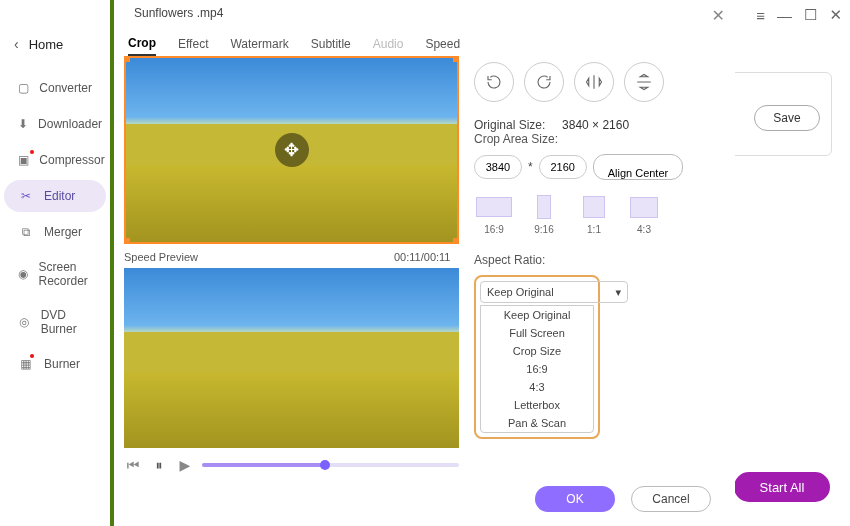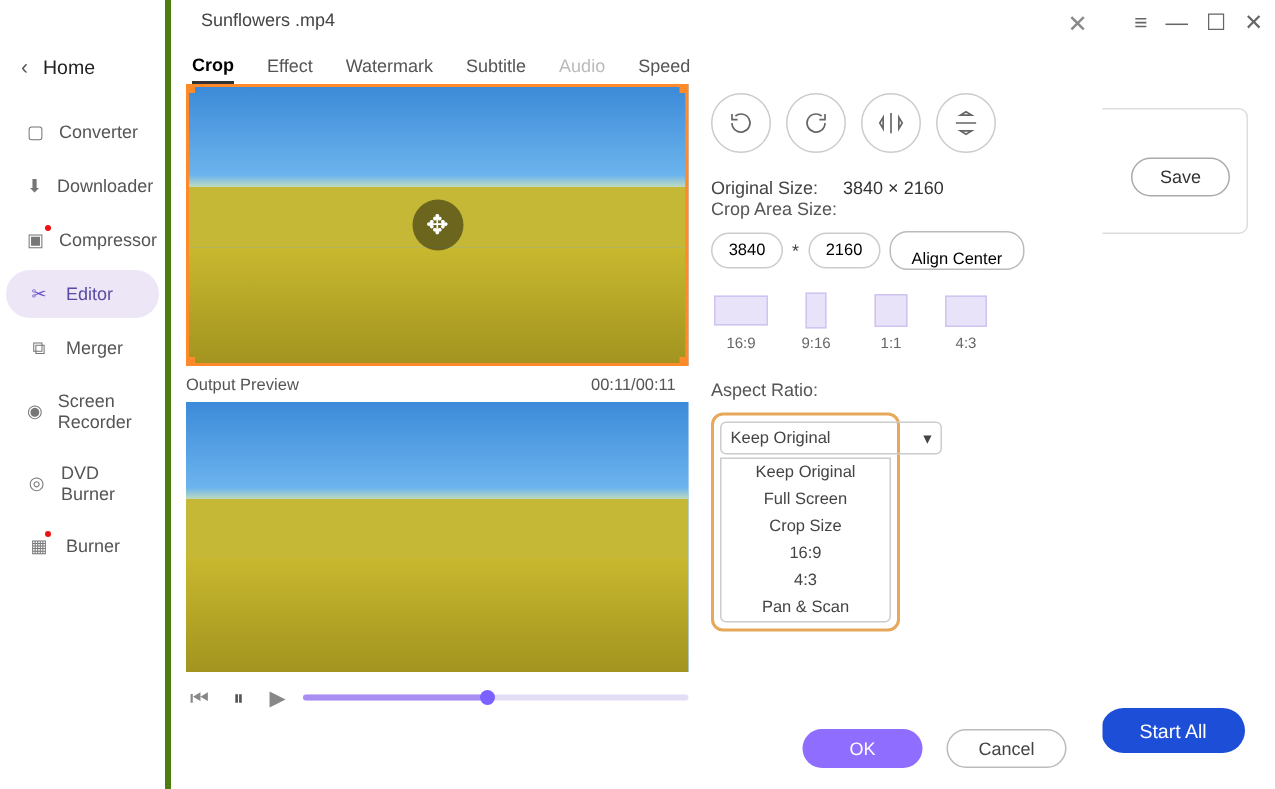--- a/index.html
+++ b/index.html
@@ -12,21 +12,21 @@
   
   .sidebar { position: absolute; left: 0; top: 0; width: 110px; height: 100%; background: #fff; padding-top: 30px; }
   .home-row { display: flex; align-items: center; gap: 10px; padding: 6px 14px 16px; color: #222; font-weight: 500; }
   .home-row .chev { font-size: 14px; color: #555; }
   .nav-item { display: flex; align-items: center; gap: 10px; padding: 8px 14px; color: #555; font-size: 12px; cursor: pointer; border-radius: 16px; margin: 4px 4px; position: relative; }
   .nav-item.active { background: #ece6f7; color: #5a4ba0; }
   .nav-item .dot { position: absolute; top: 6px; left: 26px; width: 4px; height: 4px; background: #e11; border-radius: 50%; }
   .icon-slot { width: 16px; height: 16px; display: inline-flex; align-items: center; justify-content: center; color: #777; }
   .nav-item.active .icon-slot { color: #6a4fc7; }
   .save-btn { position: absolute; top: 105px; right: 30px; width: 66px; height: 26px; border: 1px solid #aaa; border-radius: 14px; background: #fff; font-size: 12px; color: #333; }
-  .start-all { position: absolute; bottom: 24px; right: 20px; width: 96px; height: 30px; background: #1d4ed8; color: #fff; border: none; border-radius: 16px; font-size: 13px; }
+  .start-all { position: absolute; bottom: 24px; right: 20px; width: 96px; height: 30px; background: #a21caf; color: #fff; border: none; border-radius: 16px; font-size: 13px; }
 
   
   .modal { position: absolute; left: 110px; top: 0; width: 625px; height: 526px; background: #fff; border-left: 4px solid #4d7c0f; }
   .modal-title { position: absolute; left: 20px; top: 6px; font-size: 12px; color: #444; }
   .modal-close { position: absolute; right: 10px; top: 6px; font-size: 16px; color: #888; cursor: pointer; }
 
   .tabs { position: absolute; left: 14px; top: 36px; display: flex; gap: 22px; font-size: 12px; align-items: center; }
   .tab { color: #555; cursor: pointer; padding-bottom: 4px; }
   .tab.sel { color: #000; font-weight: 600; border-bottom: 2px solid #333; }
   .tab.disabled { color: #bbb; }
@@ -156,21 +156,21 @@
   <div class="crop-preview">
     <div class="sunflower-sky"></div>
     <div class="sunflower-top"></div>
     <span class="crop-handle h-tl"></span>
     <span class="crop-handle h-tr"></span>
     <span class="crop-handle h-bl"></span>
     <span class="crop-handle h-br"></span>
     <div class="move-cursor">✥</div>
   </div>
 
-  <div class="out-label">Output Preview</div>
+  <div class="out-label">Speed Preview</div>
   <div class="out-time">00:11/00:11</div>
 
   <div class="out-preview">
     <div class="sunflower-sky"></div>
     <div class="sunflower-top"></div>
   </div>
 
   <div class="player">
     <span class="pbtn">⏮</span>
     <span class="pbtn play">⏸</span>
@@ -251,20 +251,21 @@
       <div class="aspect-select">
         <span>Keep Original</span>
         <span>▾</span>
       </div>
       <div class="aspect-list">
         <div class="aspect-opt">Keep Original</div>
         <div class="aspect-opt">Full Screen</div>
         <div class="aspect-opt">Crop Size</div>
         <div class="aspect-opt">16:9</div>
         <div class="aspect-opt">4:3</div>
+        <div class="aspect-opt">Letterbox</div>
         <div class="aspect-opt">Pan &amp; Scan</div>
       </div>
     </div>
   </div>
 
   <div class="modal-footer">
     <button class="ok-btn">OK</button>
     <button class="cancel-btn">Cancel</button>
   </div>
 </div>

